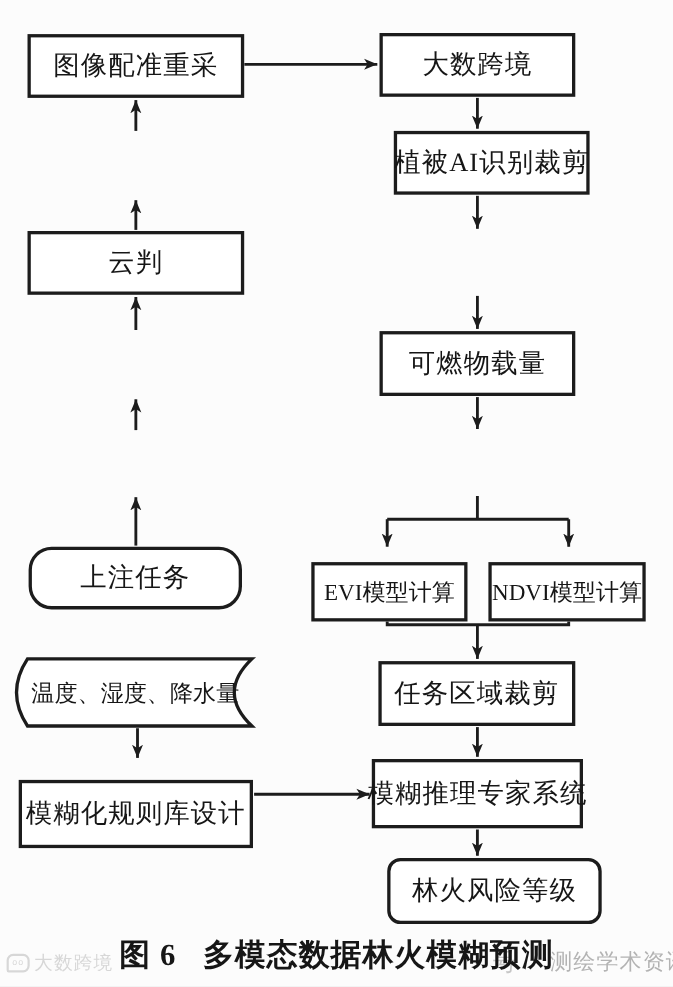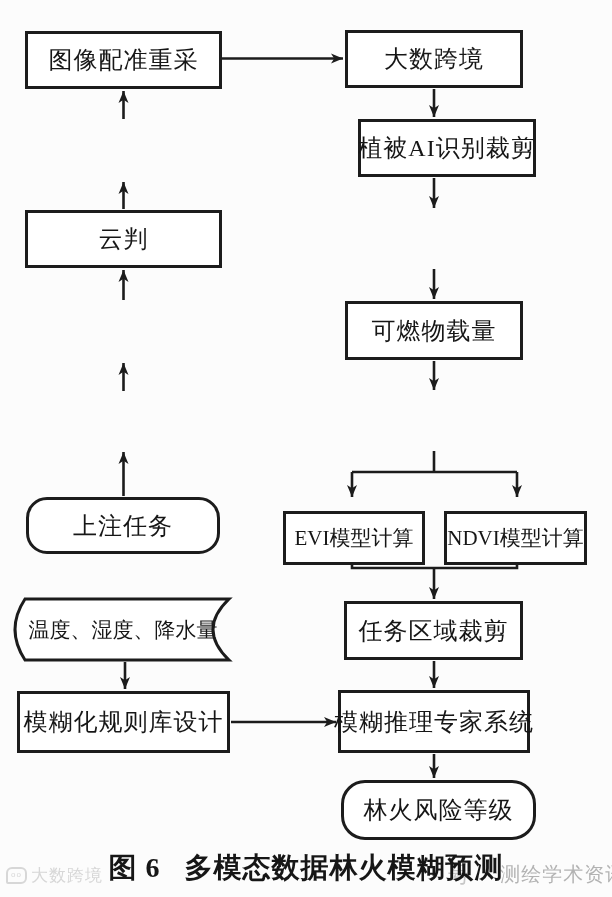--- a/index.html
+++ b/index.html
@@ -100,23 +100,23 @@
 
   <div class="node" style="left:345px;top:30px;width:178px;height:58px">大数跨境</div>
   <div class="node" style="left:358px;top:119px;width:178px;height:58px">植被AI识别裁剪</div>
   <div class="node" style="left:345px;top:301px;width:178px;height:59px">可燃物载量</div>
 
   <div class="node small" style="left:283px;top:499px;width:142px;height:54px">EVI模型计算</div>
   <div class="node small" style="left:444px;top:499px;width:143px;height:54px">NDVI模型计算</div>
 
   <div class="node" style="left:344px;top:601px;width:179px;height:59px">任务区域裁剪</div>
   <div class="floating-label" style="left:28px;top:600px;width:190px;height:60px">温度、湿度、降水量</div>
-  <div class="node" style="left:17px;top:691px;width:213px;height:62px">模糊化规则库设计</div>
+  <div class="node" style="left:17px;top:709px;width:213px;height:62px">模糊化规则库设计</div>
   <div class="node" style="left:338px;top:690px;width:192px;height:63px">模糊推理专家系统</div>
-  <div class="node rounded" style="left:341px;top:780px;width:195px;height:60px;border-radius:24px">林火风险等级</div>
+  <div class="node rounded" style="left:352px;top:780px;width:195px;height:60px;border-radius:12px">林火风险等级</div>
 
   <div class="caption">
     <span>图 6</span><span class="gap"></span><span>多模态数据林火模糊预测</span>
   </div>
 
   <div class="wm-partial">号</div>
   <div class="wm-right">· 测绘学术资讯</div>
   <div class="wm-left">
     <span class="wm-logo">oo</span>
     <span>大数跨境</span>

